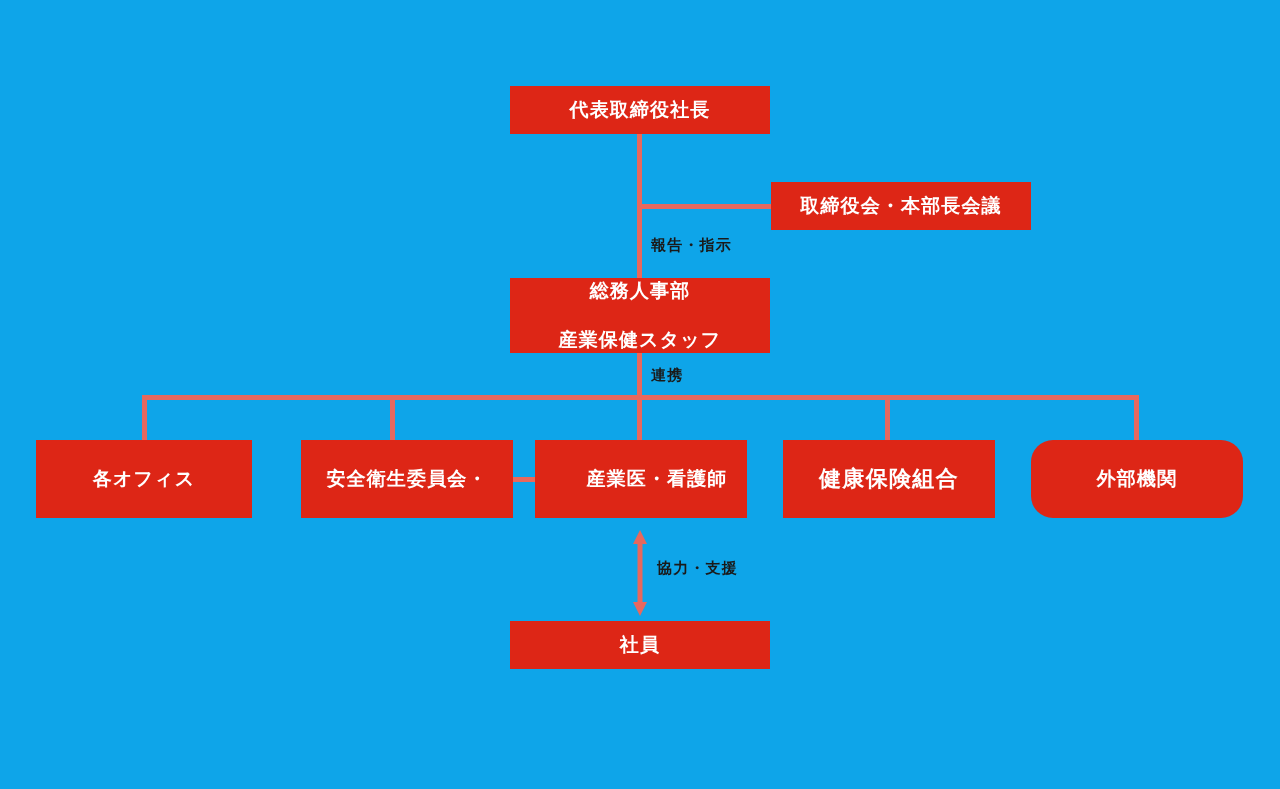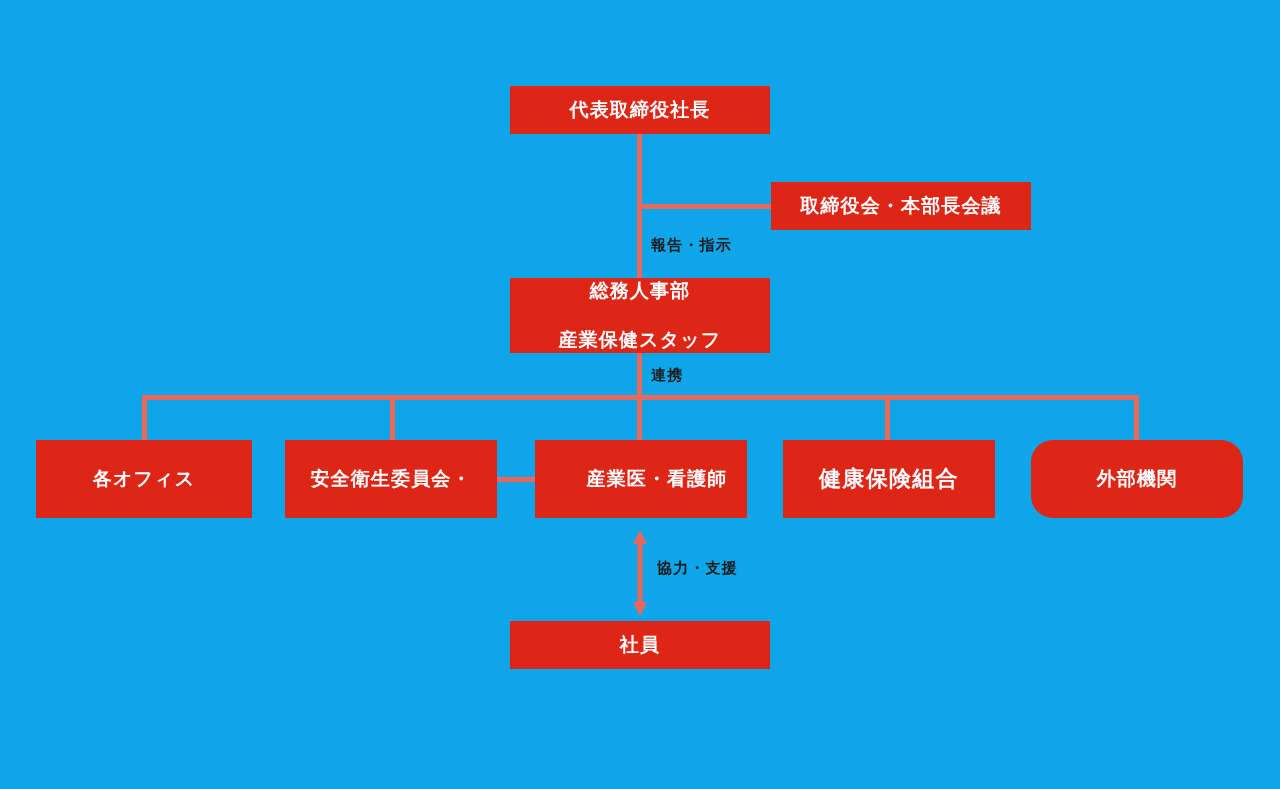--- a/index.html
+++ b/index.html
@@ -39,21 +39,21 @@
     width: 100%;
     padding: 0 6px;
     box-sizing: border-box;
   }
   .node .node-text + .node-text { margin-top: 18px; }
 
   .n-ceo      { left: 510px; top: 86px;  width: 260px; height: 48px;  font-size: 19px; }
   .n-board    { left: 771px; top: 182px; width: 260px; height: 48px;  font-size: 19px; }
   .n-hr       { left: 510px; top: 278px; width: 260px; height: 75px;  font-size: 19px; flex-direction: column; justify-content: space-between; }
   .n-office   { left: 36px;  top: 440px; width: 216px; height: 78px;  font-size: 19px; }
-  .n-safety   { left: 285px; top: 440px; width: 212px; height: 78px;  font-size: 19px; flex-direction: column; }
+  .n-safety   { left: 301px; top: 440px; width: 212px; height: 78px;  font-size: 19px; flex-direction: column; }
   .n-doctor   { left: 535px; top: 440px; width: 212px; height: 78px;  font-size: 19px; padding-left: 32px; }
   .n-kenpo    { left: 783px; top: 440px; width: 212px; height: 78px;  font-size: 22px; }
   .n-external { left: 1031px;top: 440px; width: 212px; height: 78px;  font-size: 19px; border-radius: 22px; }
   .n-staff    { left: 510px; top: 621px; width: 260px; height: 48px;  font-size: 19px; }
 
   
   .conn {
     position: absolute;
     background: #e8685d;
     z-index: 1;

